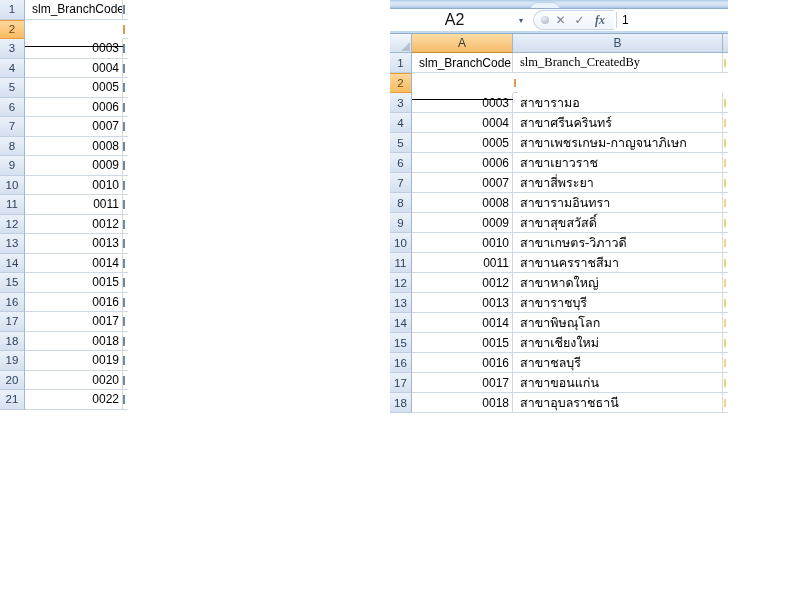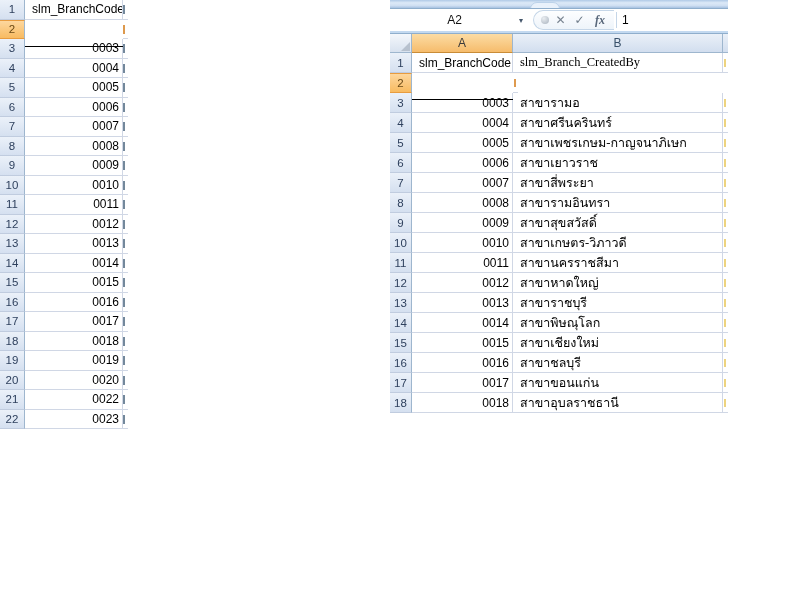--- a/index.html
+++ b/index.html
@@ -33,21 +33,21 @@
 
   
   .right-panel { position:absolute; left:390px; top:0; width:338px; }
   .top-strip { position:relative; height:8px; border-bottom:1px solid #8FAECC;
         background:linear-gradient(to bottom,#AFC9E6 0%,#DCE9F7 35%,#CFDFF2 70%,#A6C1E0 100%); overflow:hidden; }
   .strip-notch { position:absolute; left:140px; top:2px; width:28px; height:10px;
         border:1px solid #BCD2EA; border-radius:7px 7px 0 0; background:#E9F1FB; }
   .formula-bar { display:flex; align-items:center; height:22px; background:#fff;
         border-bottom:2px solid #C3D9F0; }
   .name-box { width:129px; height:100%; display:flex; align-items:center; justify-content:center;
-        font-size:12px; color:#111; }
+        font-size:16px; color:#111; }
   .name-dd { width:14px; font-size:8px; color:#44566B; text-align:left; cursor:default; }
   .fb-group { display:flex; align-items:center; gap:4px; height:18px; padding:0 5px 0 7px;
         border:1px solid #C5D6E8; border-right:none; border-radius:10px 0 0 10px;
         background:linear-gradient(to bottom,#FDFEFF,#EEF4FA); }
   .gripper { width:8px; height:8px; border-radius:50%;
         background:radial-gradient(circle at 35% 30%,#E9EDF1,#A9B3BE); }
   .fb-btn { width:15px; text-align:center; font-size:12px; color:#76828F; line-height:16px; }
   .fb-btn.enter { color:#6E7B89; }
   .fb-btn.fx { font-family:"Liberation Serif",serif; font-style:italic; font-weight:bold;
         font-size:12px; color:#58677A; width:18px; }
@@ -218,27 +218,20 @@
         <div class="lrow">
           <div class="rh">20</div>
           <div class="cell al-r">0020</div>
           <div class="sliver">
             <div class="mark"></div>
           </div>
         </div>
         <div class="lrow">
           <div class="rh">21</div>
           <div class="cell al-r">0022</div>
-          <div class="sliver">
-            <div class="mark"></div>
-          </div>
-        </div>
-        <div class="lrow">
-          <div class="rh">22</div>
-          <div class="cell al-r">0023</div>
           <div class="sliver">
             <div class="mark"></div>
           </div>
         </div>
       </div>
   </section>
 
   <section class="right-panel">
 
     <div class="top-strip">

